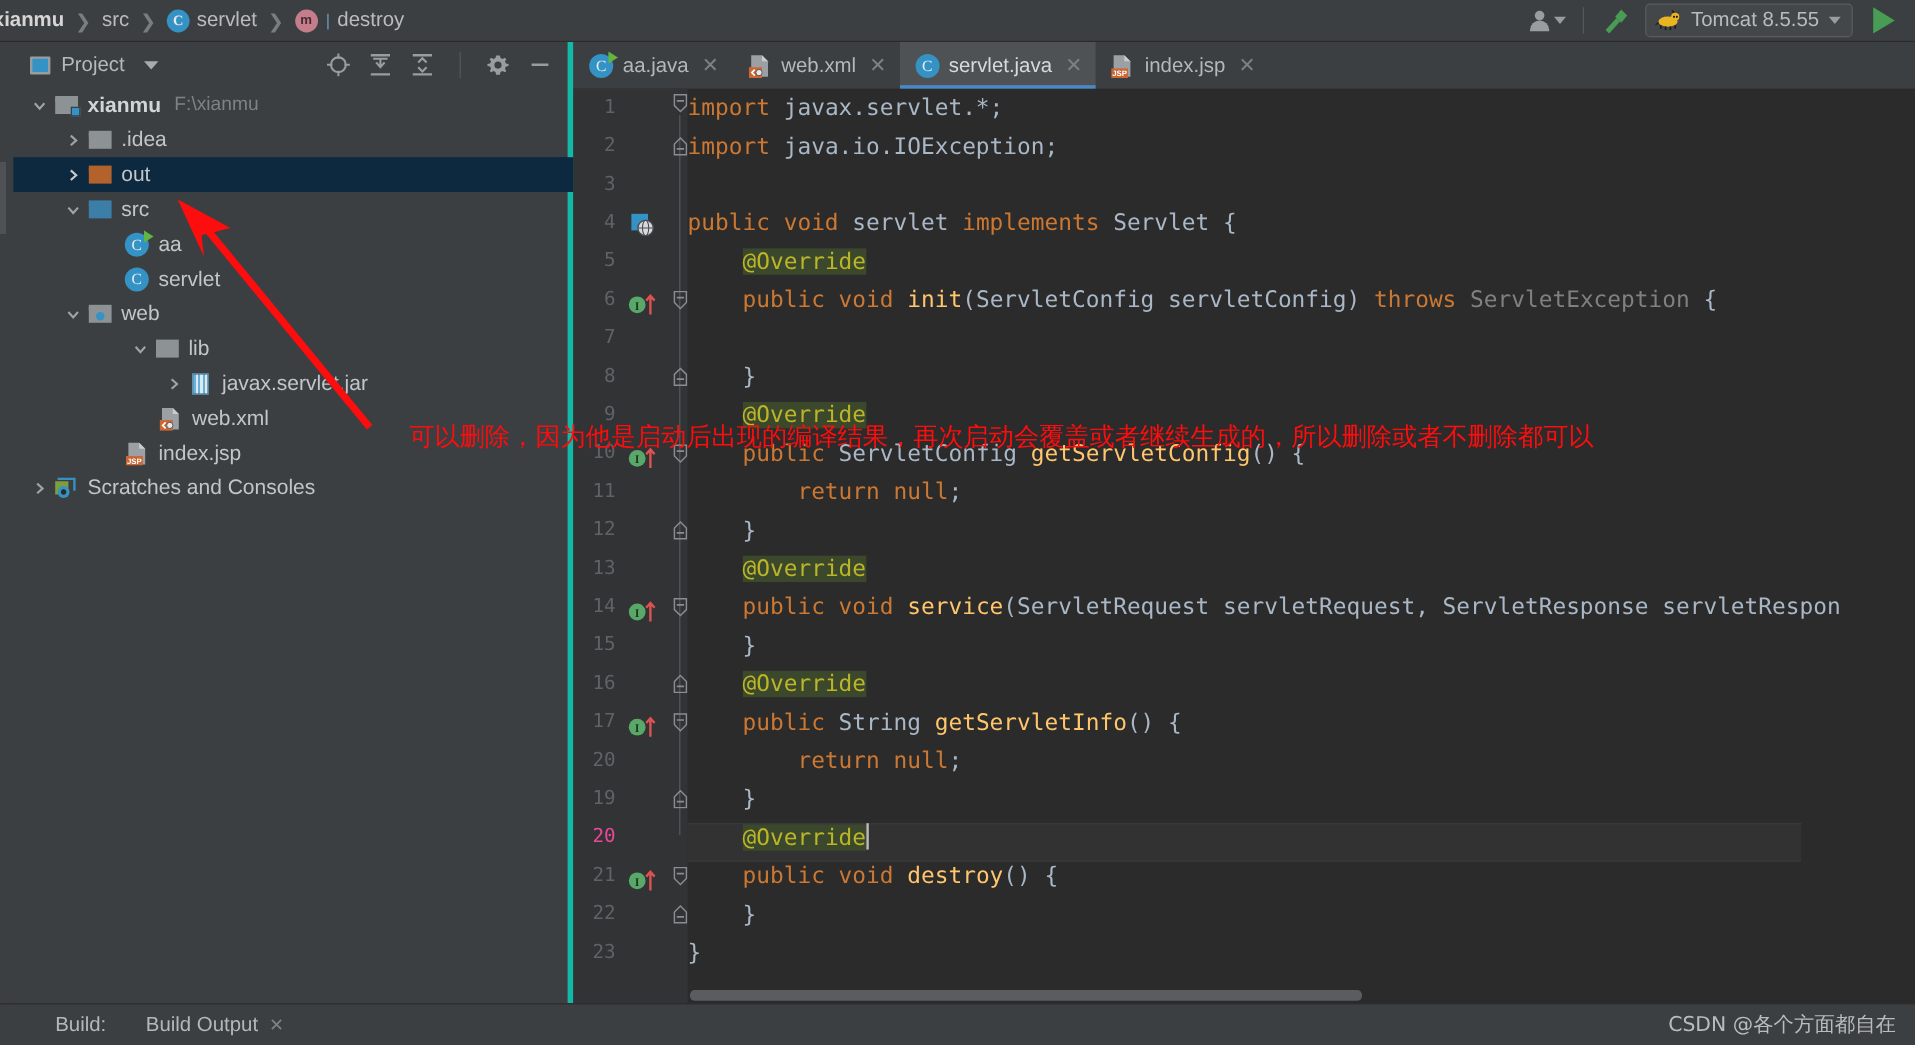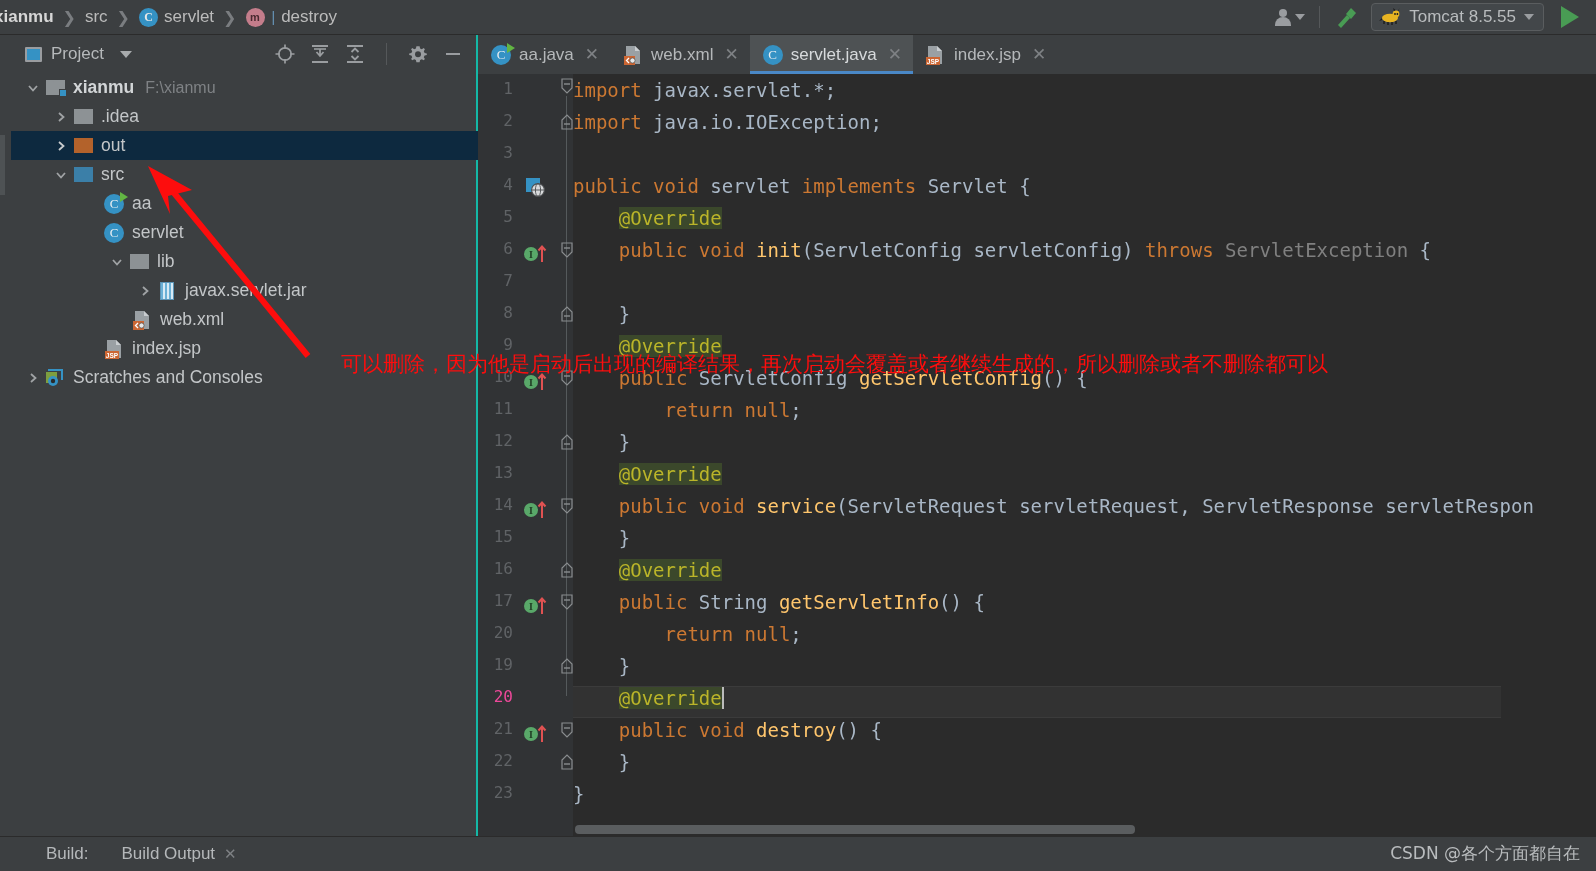--- a/index.html
+++ b/index.html
@@ -55,21 +55,21 @@
     border-top: 11px solid transparent; border-bottom: 11px solid transparent;
     border-left: 18px solid #499c54;
   }
 
   
   .leftstripe { position: absolute; left: 0; top: 35px; width: 11px; height: 836px; background: #3c3f41; }
   .stripe-tab { position: absolute; left: 0; top: 100px; width: 5px; height: 60px; background: #4e5254; }
 
   .project-panel {
     position: absolute; left: 11px; top: 35px; width: 467px; height: 801px;
-    background: #3c3f41; border-right: 2px solid #14b8a6;
+    background: #3c3f41; border-right: 5px solid #14b8a6;
   }
   .pp-header { height: 38px; display: flex; align-items: center; padding: 0 8px 0 14px; }
   .pp-title { display: flex; align-items: center; gap: 9px; font-size: 17px; color: #b6b9bb; }
   .pp-winico { width: 17px; height: 15px; border: 2px solid #9a9da0; background: #3592c4; border-radius: 1px; }
   .pp-tri { width: 0; height: 0; border-left: 6px solid transparent; border-right: 6px solid transparent; border-top: 7px solid #a8abad; margin-left: 7px; }
   .pp-tools { margin-left: auto; display: flex; align-items: center; gap: 13px; padding-right: 4px; }
   .ico { width: 22px; height: 22px; display: flex; align-items: center; justify-content: center; }
 
   .tree { position: absolute; left: 0; top: 38px; width: 467px; height: 763px; overflow: hidden; }
   .row { height: 29px; display: flex; align-items: center; font-size: 17.5px; color: #c3c6c8; white-space: nowrap; }
@@ -318,20 +318,33 @@
         <span>aa</span>
       </div>
 
       <div class="row" style="padding-left:92px">
         <span class="nodeico">
             <span class="cls-ico">C</span>
           </span>
         <span>servlet</span>
       </div>
 
+      <div class="row" style="padding-left:42px">
+        <span class="arrow">
+            <svg width="14" height="14" viewBox="0 0 14 14">
+              <path d="M3 5 L7 9.5 L11 5" stroke="#a0a3a5" stroke-width="1.8" fill="none"></path>
+            </svg>
+          </span>
+        <span class="nodeico">
+          <span class="fldr fldr-grey" style="display:flex;align-items:center;justify-content:center">
+            <span style="width:7px;height:7px;border-radius:50%;background:#3592c4;display:block;margin-top:3px"></span>
+          </span>
+        </span>
+        <span>web</span>
+      </div>
 
 
       <div class="row" style="padding-left:98px">
         <span class="arrow">
             <svg width="14" height="14" viewBox="0 0 14 14">
               <path d="M3 5 L7 9.5 L11 5" stroke="#a0a3a5" stroke-width="1.8" fill="none"></path>
             </svg>
           </span>
         <span class="nodeico">
             <span class="fldr fldr-grey"></span>

